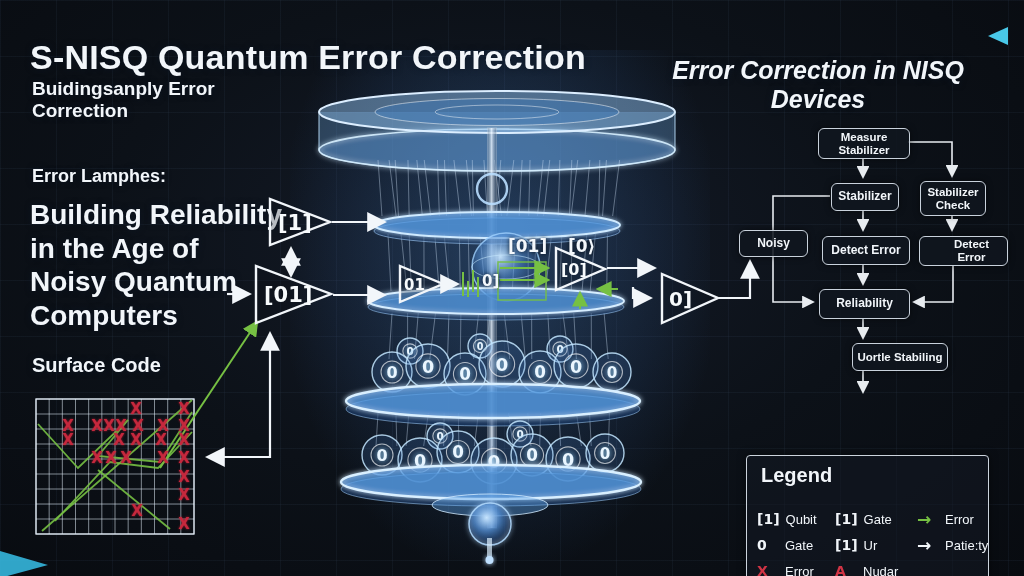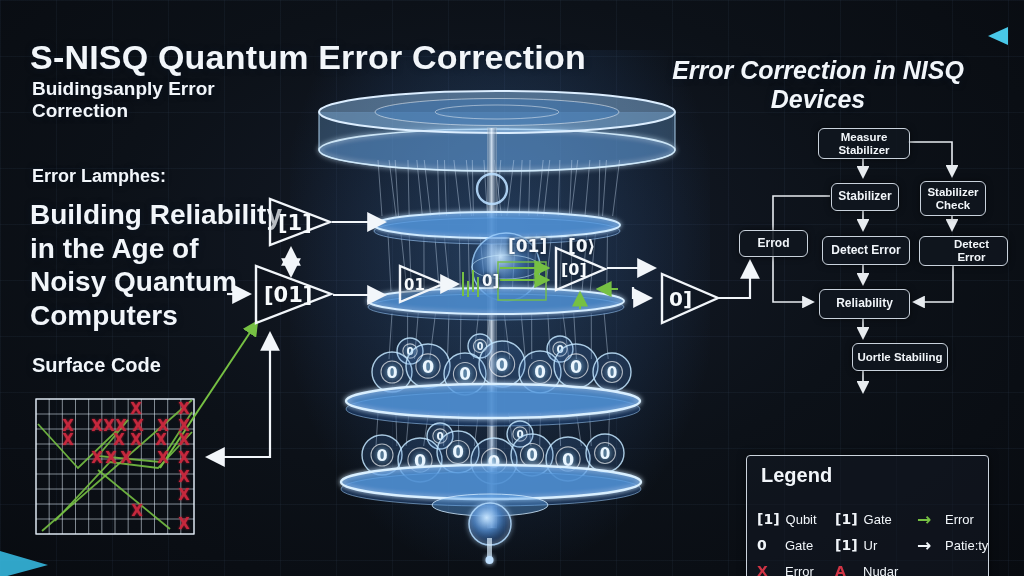--- a/index.html
+++ b/index.html
@@ -384,21 +384,21 @@
 
     <polygon points="988,36 1008,27 1008,45" fill="#49c8e8"></polygon>
     <polygon points="0,551 48,565 0,578" fill="#35b6dd" opacity="0.9"></polygon>
   </svg>
 
   <div class="fbox" style="left:818px;top:128px;width:90px;height:29px;font-size:11.5px;">Measure
 Stabilizer</div>
   <div class="fbox" style="left:831px;top:183px;width:66px;height:26px;">Stabilizer</div>
   <div class="fbox" style="left:920px;top:181px;width:64px;height:33px;font-size:11.5px;">Stabilizer
 Check</div>
-  <div class="fbox" style="left:739px;top:230px;width:67px;height:25px;">Errod</div>
+  <div class="fbox" style="left:739px;top:230px;width:67px;height:25px;">Noisy</div>
   <div class="fbox" style="left:822px;top:236px;width:86px;height:27px;">Detect Error</div>
   <div class="fbox" style="left:919px;top:236px;width:71px;height:28px;font-size:11.5px;padding-left:16px;">Detect
 Error</div>
   <div class="fbox" style="left:819px;top:289px;width:89px;height:28px;">Reliability</div>
   <div class="fbox" style="left:817px;top:343px;width:94px;height:26px;font-size:11.5px;margin-left:35px;">Uortle Stabiling</div>
 
   <div class="legend">
     <div class="legend-title">Legend</div>
     <div class="legend-items">
       <div class="litem">

